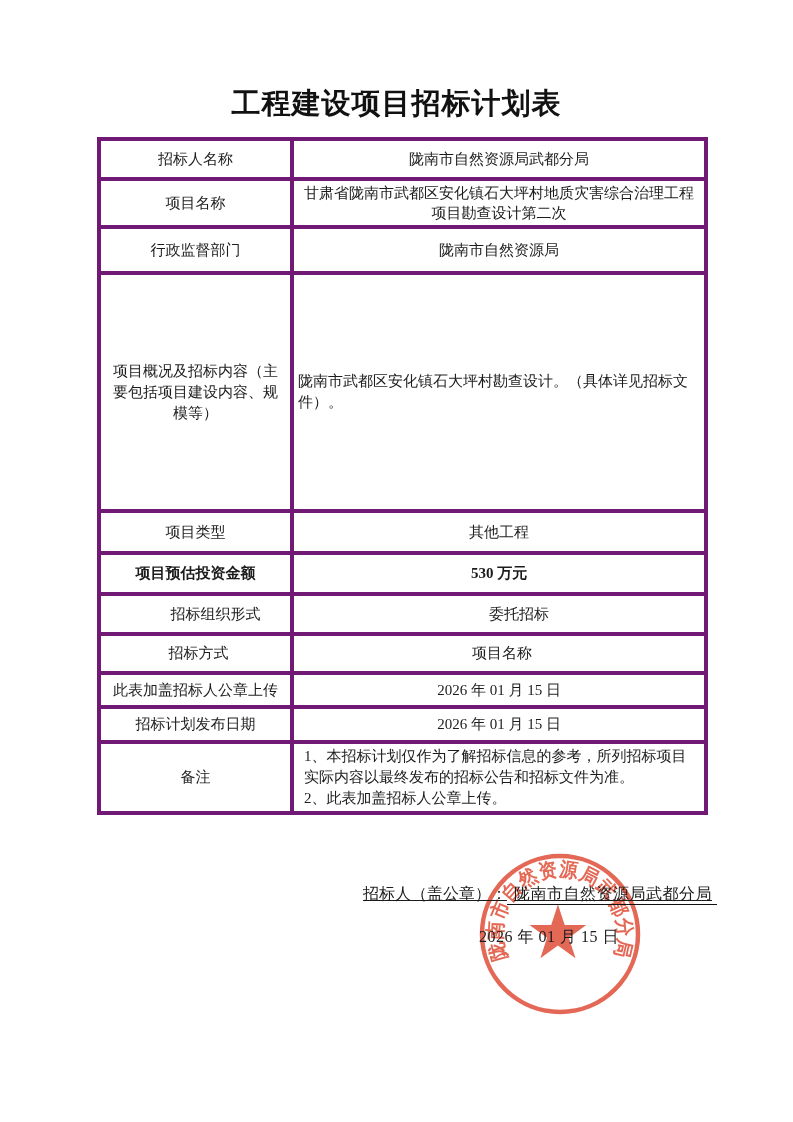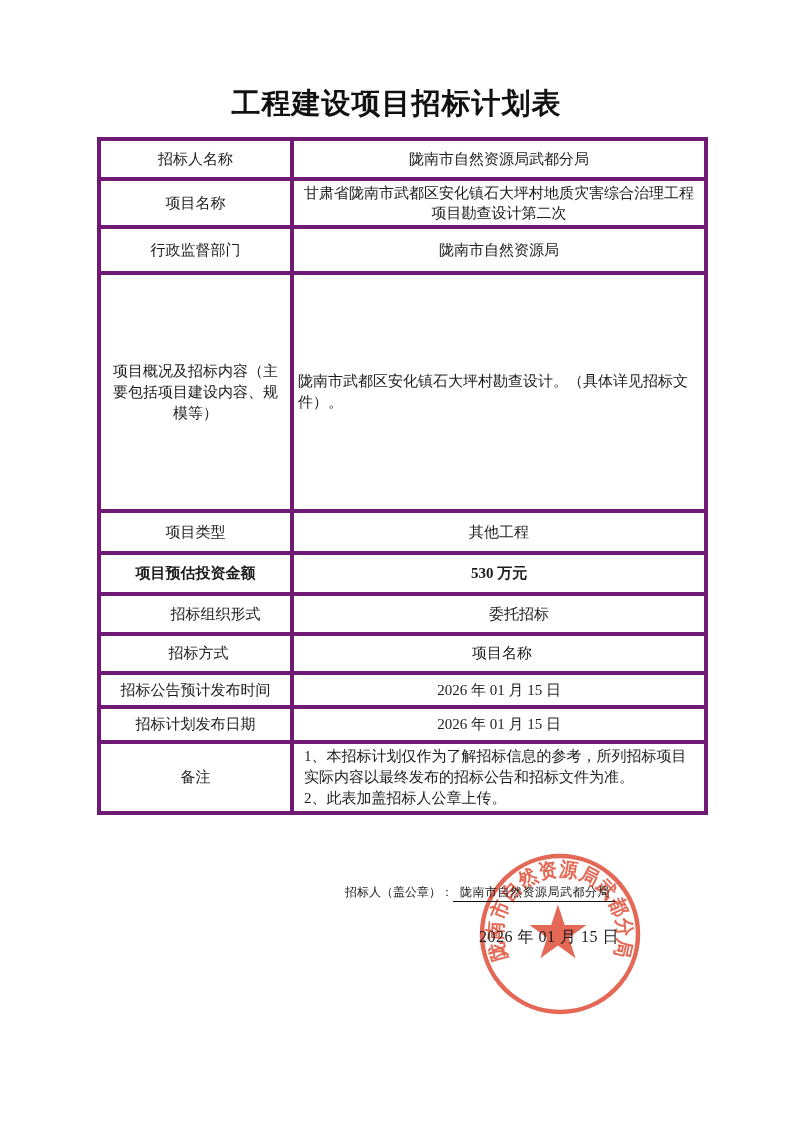--- a/index.html
+++ b/index.html
@@ -54,25 +54,26 @@
   tr.r8 td  { height: 32px; padding-left: 46px; }
   tr.r9 td  { height: 31px; padding-left: 12px; }
   tr.r10 td { height: 26px; }
   tr.r11 td { height: 27px; font-family: Liberation Serif, serif; }
   tr.r12 td { height: 62px; margin-left: 40px; }
   tr.r5 td.label { text-align: center; padding: 2px 9px; }
   tr.r5 td.value { text-align: left; padding: 2px 4px; }
   tr.r12 td.value { text-align: left; padding: 2px 10px; }
   .signer-line {
     position: absolute;
-    left: 345px;
+    left: 363px;
     top: 884px;
-    font-size: 12px;
+    font-size: 16px;
     z-index: 3;
     white-space: nowrap;
+    text-decoration: underline;
   }
   .signer-name {
     border-bottom: 1.5px solid #111;
     padding: 0 5px 2px 7px;
     letter-spacing: 0.5px;
   }
   .sign-date {
     position: absolute;
     left: 479px;
     top: 927px;
@@ -126,21 +127,21 @@
       </tr>
       <tr class="r8">
         <td class="label">招标组织形式</td>
         <td class="value">委托招标</td>
       </tr>
       <tr class="r9">
         <td class="label">招标方式</td>
         <td class="value">项目名称</td>
       </tr>
       <tr class="r10">
-        <td class="label">招标公告预计发布时间</td>
+        <td class="label">此表加盖招标人公章上传</td>
         <td class="value">2026 年 01 月 15 日</td>
       </tr>
       <tr class="r11">
         <td class="label">招标计划发布日期</td>
         <td class="value">2026 年 01 月 15 日</td>
       </tr>
       <tr class="r12">
         <td class="label">备注</td>
         <td class="value">1、本招标计划仅作为了解招标信息的参考，所列招标项目实际内容以最终发布的招标公告和招标文件为准。
 2、此表加盖招标人公章上传。</td>

